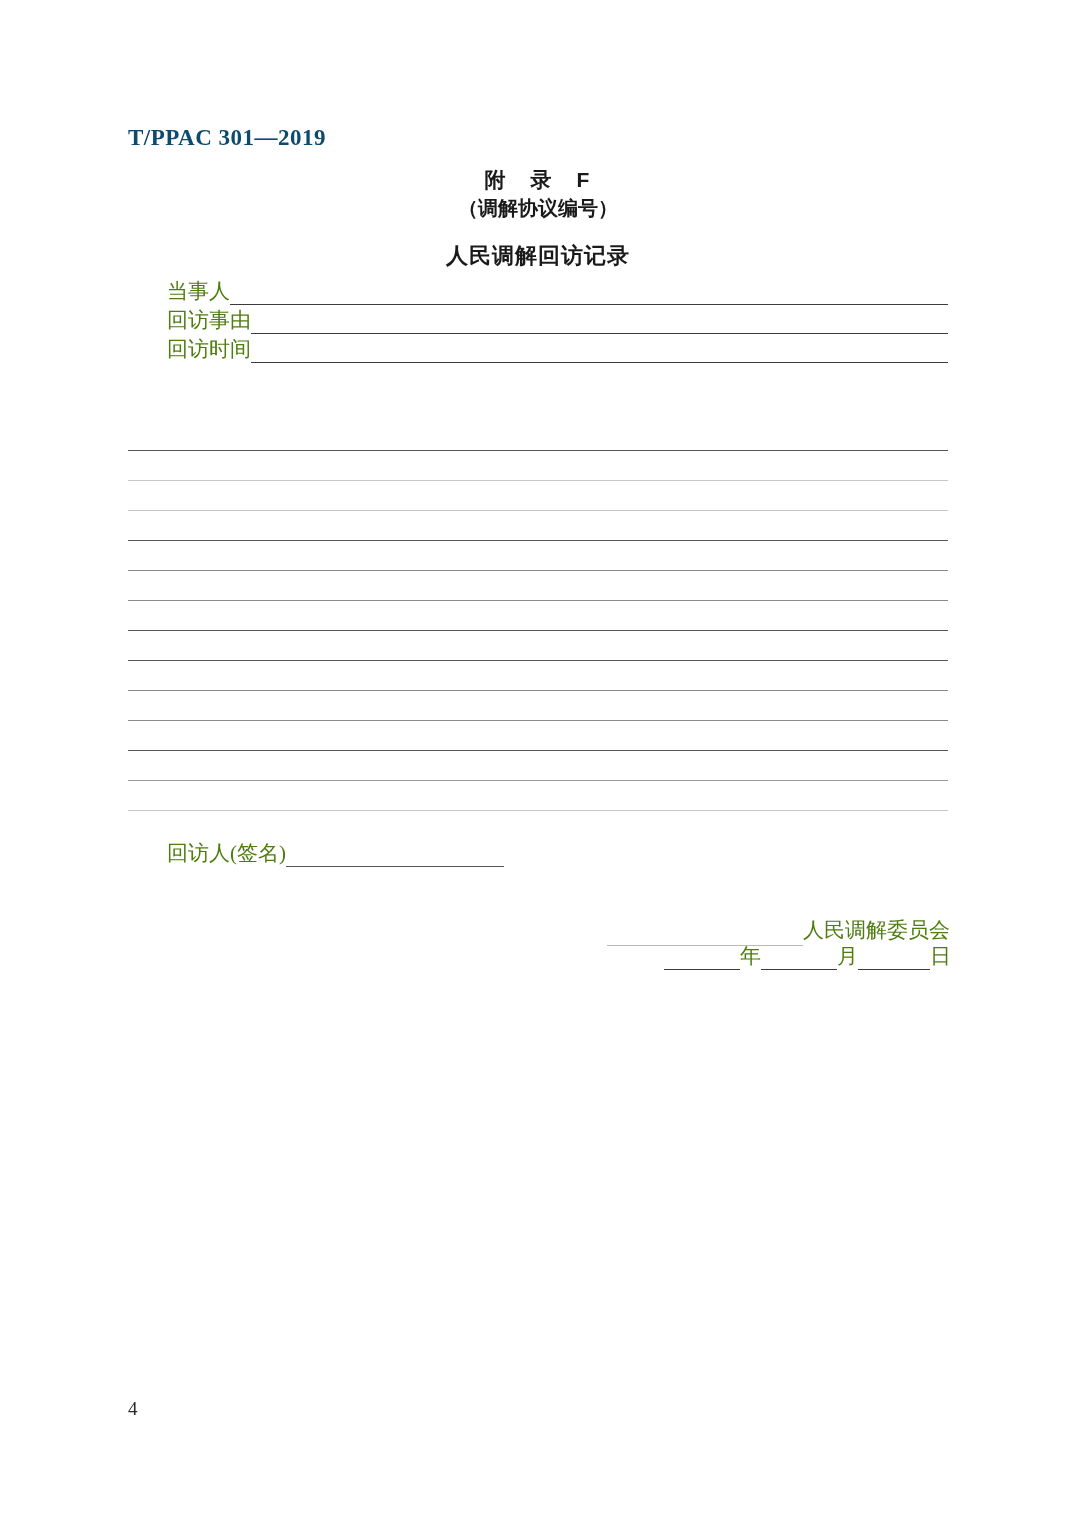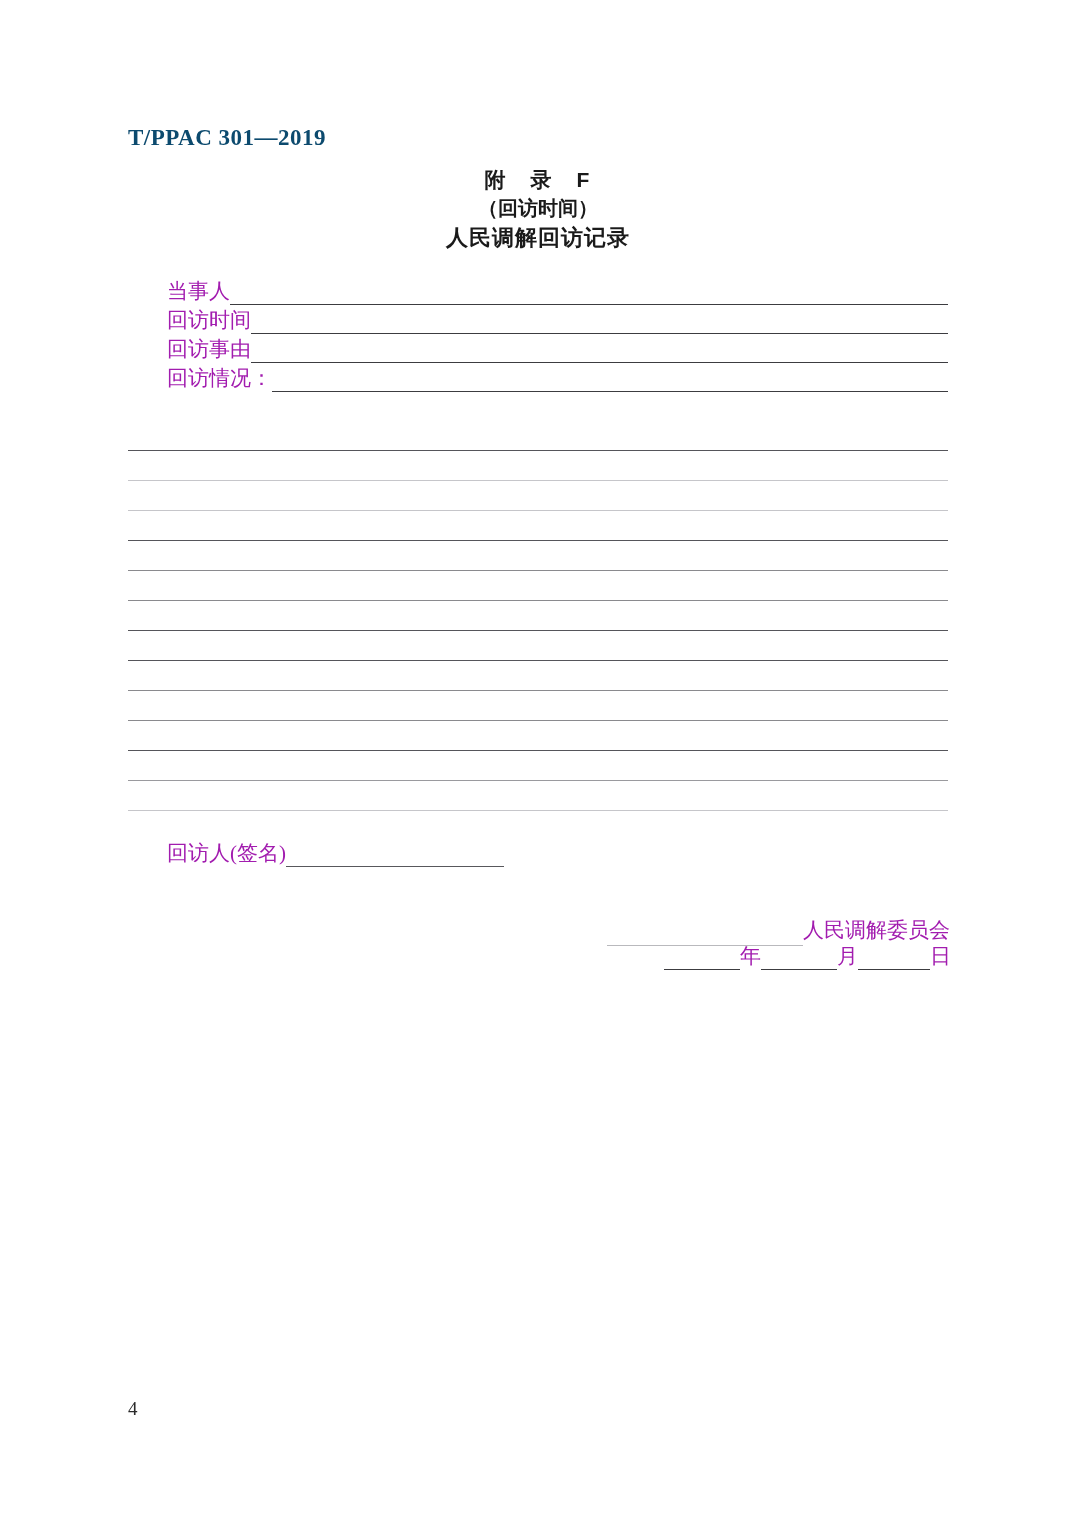--- a/index.html
+++ b/index.html
@@ -36,38 +36,38 @@
     left: 0;
     top: 166px;
     width: 1076px;
     text-align: center;
     font-family: "Liberation Sans", "DejaVu Sans", sans-serif;
     font-weight: bold;
     color: #1a1a1a;
   }
   .appendix-title   { font-size: 21px; line-height: 28px; white-space: pre; letter-spacing: 2px; }
   .appendix-subtitle{ font-size: 20px; line-height: 29px; }
-  .appendix-heading { font-size: 22px; line-height: 30px; letter-spacing: 1px; }
+  .appendix-heading { font-size: 22px; line-height: 30px; letter-spacing: 1px; margin-top: 18px; }
 
   
   .fields {
     position: absolute;
     left: 167px;
     top: 276px;
     width: 781px; 
   }
   .field-row {
     display: flex;
     align-items: flex-end;
     height: 29px;
     font-size: 21px;
     line-height: 27px;
     white-space: nowrap;
   }
-  .field-label { flex: 0 0 auto; color: #a21caf; }
+  .field-label { flex: 0 0 auto; color: #4d7c0f; }
   .field-blank {
     flex: 1 1 auto;
     border-bottom: 1.5px solid #3c3c40;
     height: 100%;
   }
 
   
   .ruled-lines {
     position: absolute;
     left: 128px;
@@ -156,39 +156,35 @@
 </style>
 </head>
 <body>
 
 <div class="page">
 
   <div class="doc-code">T/PPAC 301—2019</div>
 
   <div class="title-block">
     <div class="appendix-title">附　录　F</div>
-    <div class="appendix-subtitle">（回访时间）</div>
+    <div class="appendix-subtitle">（调解协议编号）</div>
     <div class="appendix-heading">人民调解回访记录</div>
   </div>
 
   <div class="fields">
     <div class="field-row">
       <span class="field-label">当事人</span>
       <span class="field-blank"></span>
     </div>
     <div class="field-row">
-      <span class="field-label">回访时间</span>
-      <span class="field-blank"></span>
-    </div>
-    <div class="field-row">
       <span class="field-label">回访事由</span>
       <span class="field-blank"></span>
     </div>
     <div class="field-row">
-      <span class="field-label">回访情况：</span>
+      <span class="field-label">回访时间</span>
       <span class="field-blank"></span>
     </div>
   </div>
 
   <div class="ruled-lines">
       <div class="ruled-line"></div>
       <div class="ruled-line"></div>
       <div class="ruled-line"></div>
       <div class="ruled-line"></div>
       <div class="ruled-line"></div>

